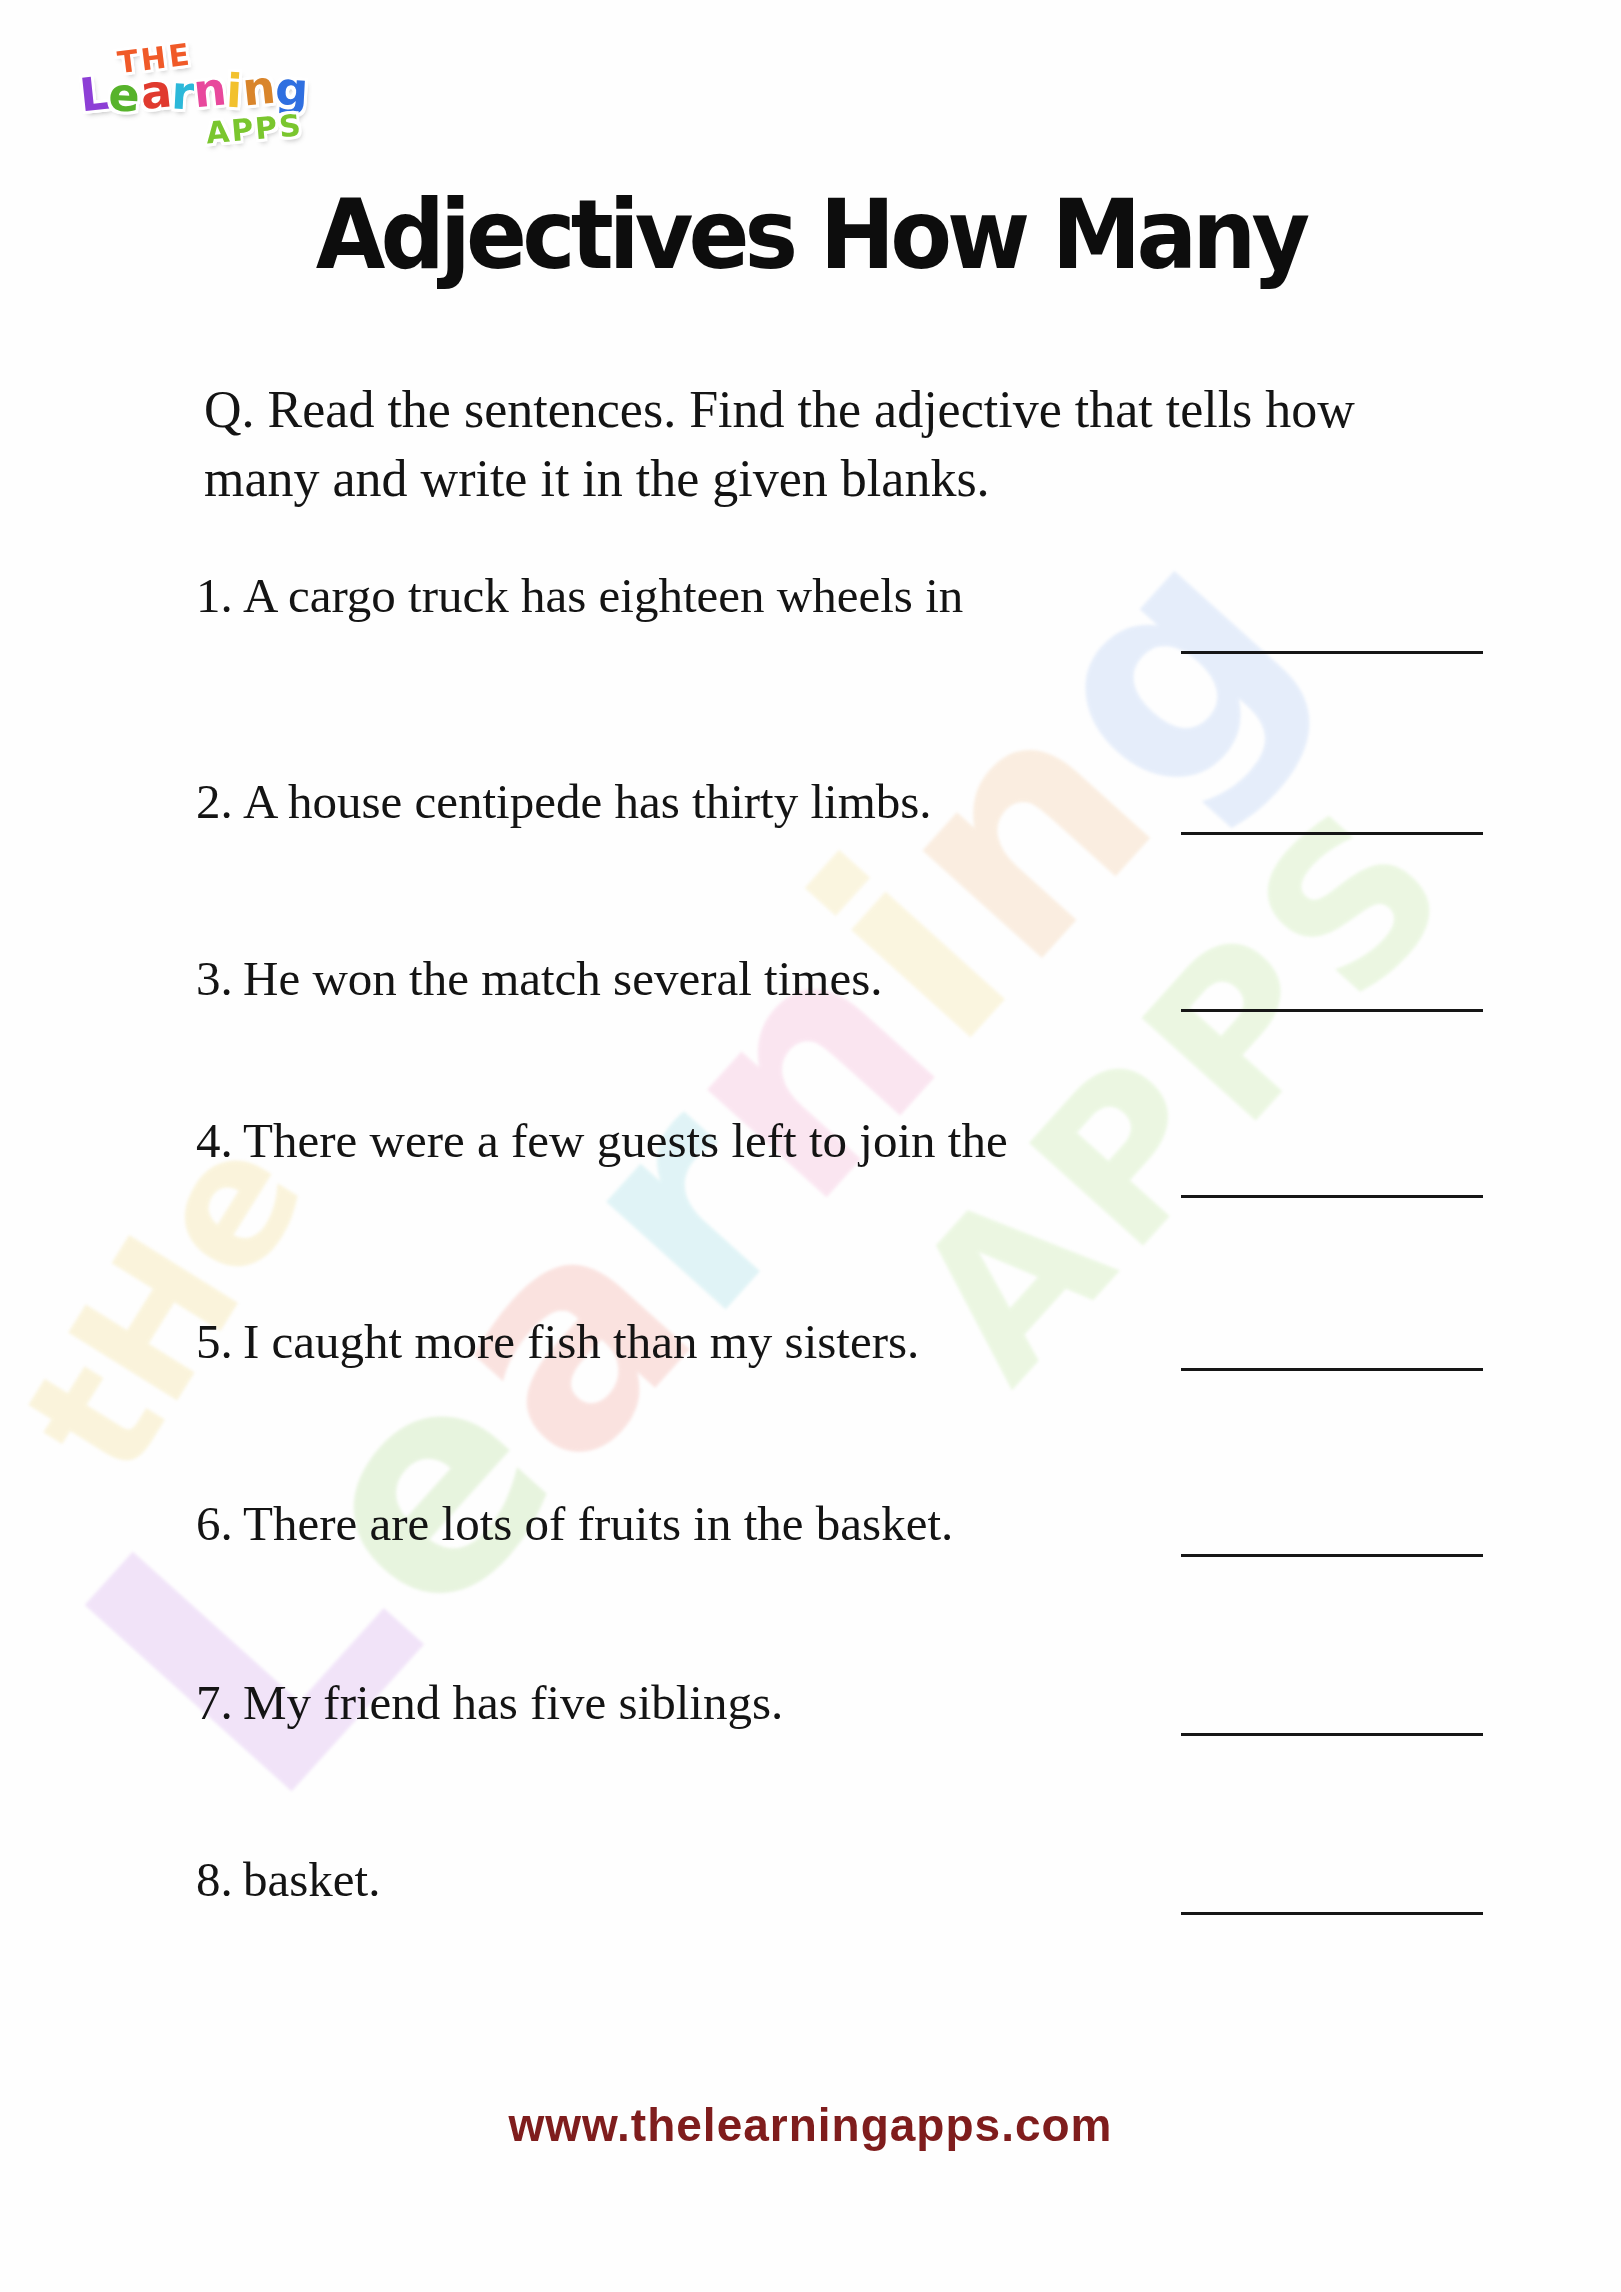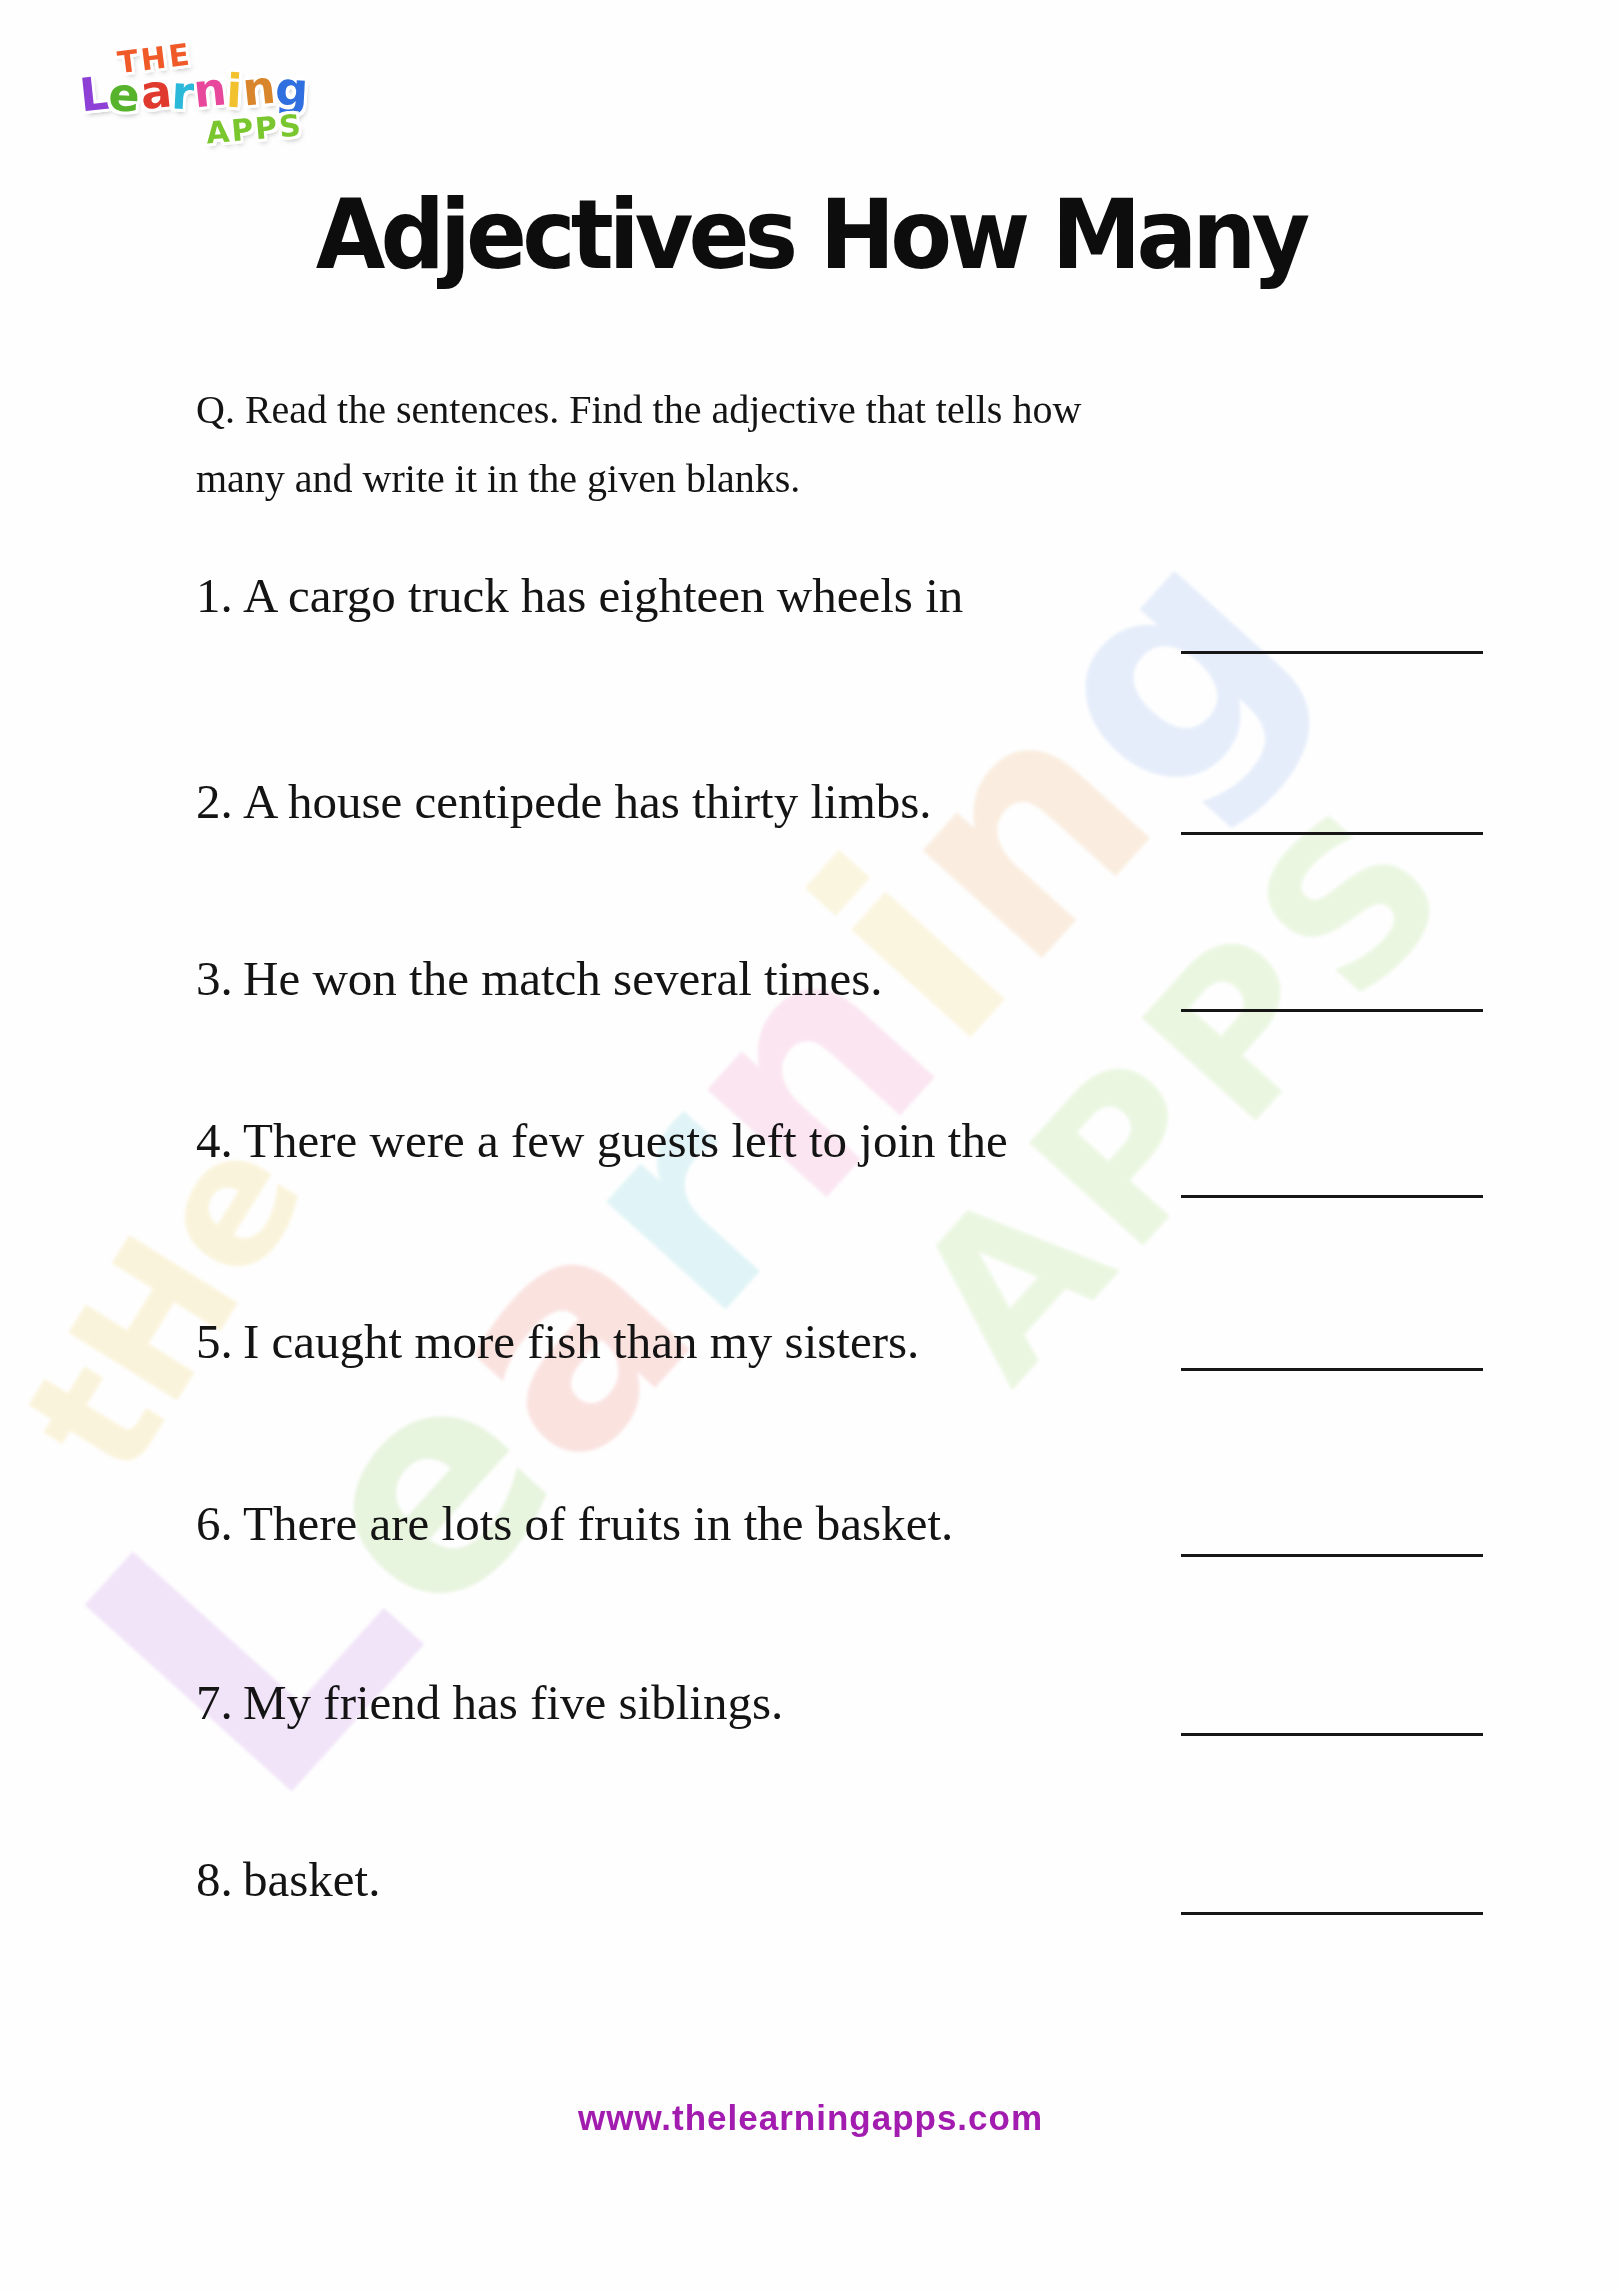--- a/index.html
+++ b/index.html
@@ -51,41 +51,41 @@
     font-family:"DejaVu Sans", sans-serif;
     font-weight:bold;
     font-size:90px;
     letter-spacing:-4.9px;
     color:#0d0d0d;
     transform:scaleY(1.06);
   }
 
   
   .instruction {
-    position:absolute; left:196px; top:375px; width:1294px;
-    font-size:40px; line-height:69px;
+    position:absolute; left:204px; top:375px; width:1294px;
+    font-size:52px; line-height:69px;
   }
 
   
   .item { position:absolute; left:196px; width:1019px; padding-left:47px; font-size:49px; line-height:65px; }
   .item .qnum { position:absolute; left:0; top:0; }
   .blank {
     position:absolute; left:1181px; width:302px; height:0;
     border-bottom:3.9px solid #161616;
   }
 
   
   .footer {
     position:absolute; left:0; top:2098px; width:100%;
     text-align:center;
     font-family:"Liberation Sans", sans-serif;
     font-weight:bold;
-    font-size:35px;
+    font-size:46px;
     letter-spacing:1px;
-    color:#a21caf;
+    color:#7f1d1d;
   }
 </style>
 </head>
 <body>
 
 <div class="page">
 
   <div class="watermark">
     <div class="wm-the" style="color: rgb(242, 221, 142);">tHe</div>
     <div class="wm-learning"><span style="color: rgb(212, 168, 236);">L</span><span style="color: rgb(181, 222, 152);">e</span><span style="color: rgb(242, 165, 155);">a</span><span style="color: rgb(158, 221, 229);">r</span><span style="color: rgb(243, 175, 211);">n</span><span style="color: rgb(243, 226, 155);">i</span><span style="color: rgb(242, 200, 157);">n</span><span style="color: rgb(175, 201, 243);">g</span></div>

